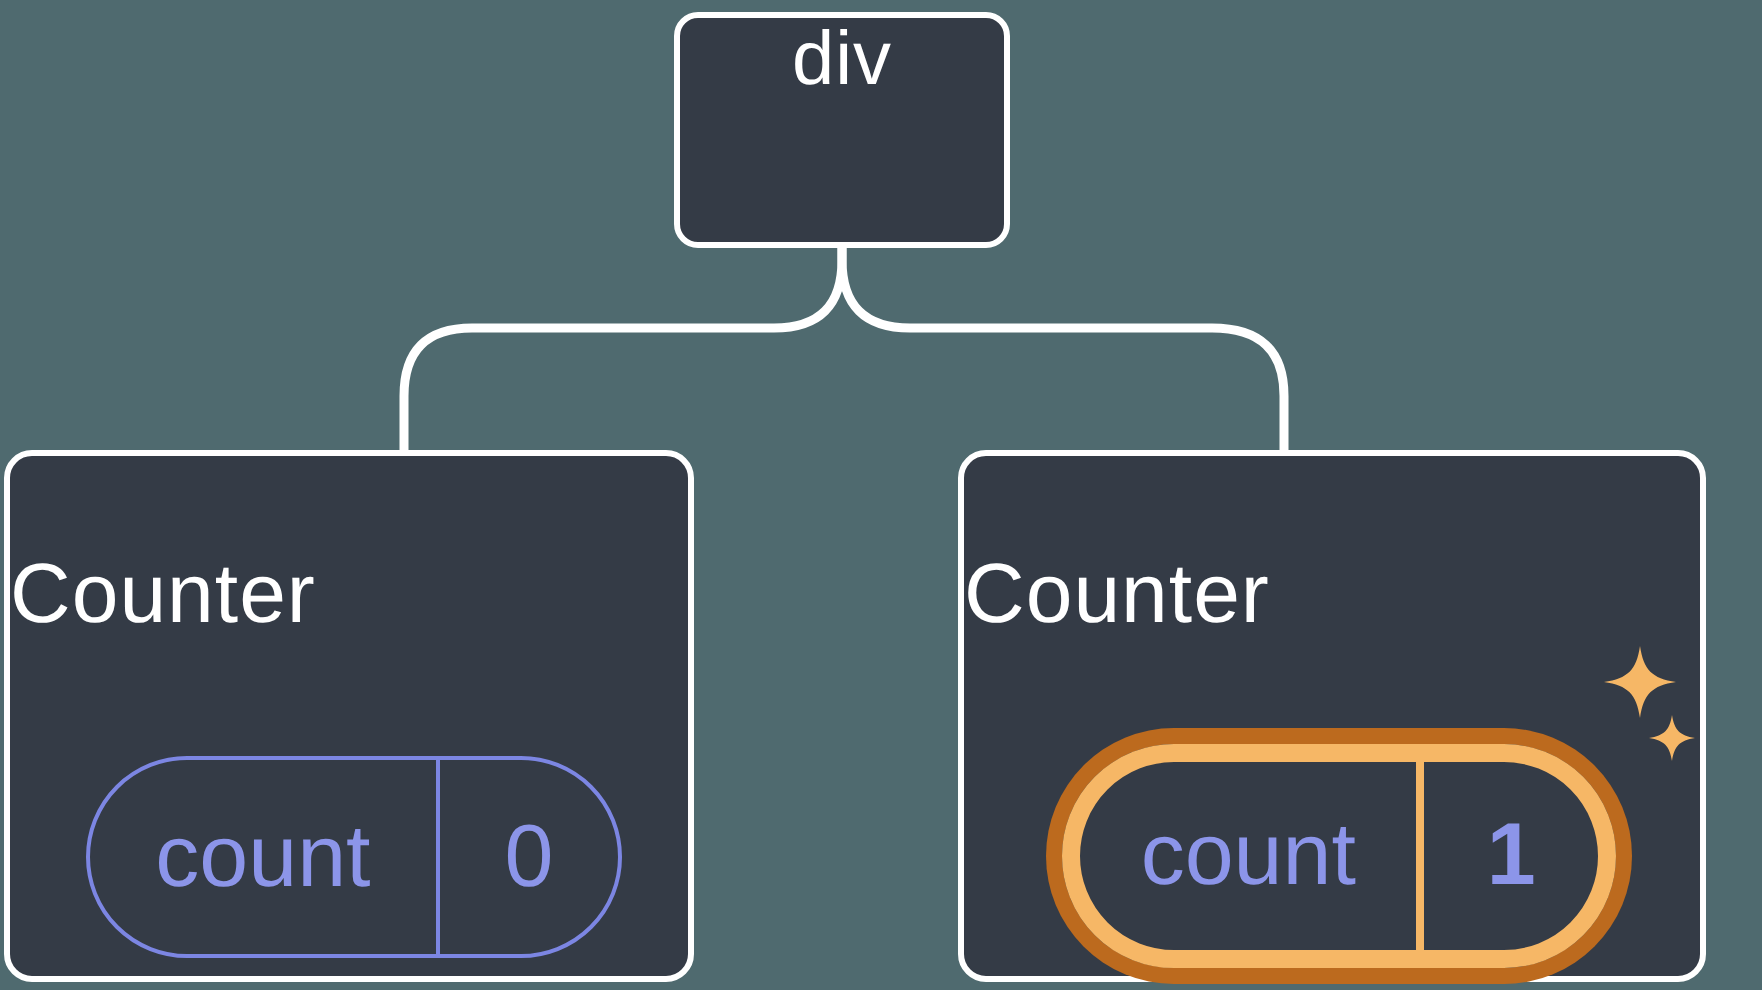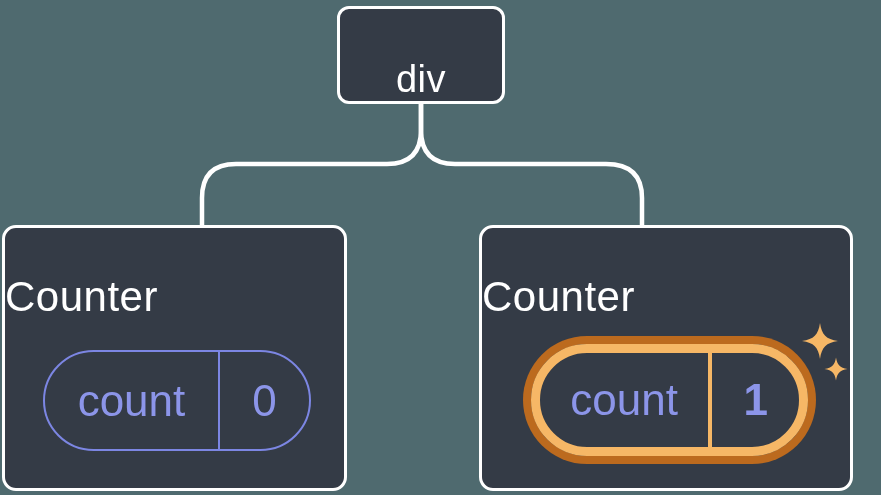--- a/index.html
+++ b/index.html
@@ -21,27 +21,27 @@
     pointer-events: none;
   }
   .connector path {
     fill: none;
     stroke: var(--connector, #ffffff);
     stroke-width: 4.5;
   }
   .node-root {
     position: absolute;
     left: 337px; top: 6px;
-    width: 168px; height: 98px;
+    width: 168px; height: 118px;
     box-sizing: border-box;
     background: var(--card-bg, #343b46);
     border: 3.5px solid var(--card-border, #ffffff);
     border-radius: 12px;
     display: flex;
-    align-items: flex-end;
+    align-items: flex-start;
     justify-content: center;
     color: var(--text-white, #ffffff);
     font-size: 38px;
     font-weight: 500;
     letter-spacing: 0.5px;
   }
   .card {
     position: absolute;
     box-sizing: border-box;
     background: var(--card-bg, #343b46);
@@ -62,20 +62,21 @@
     line-height: 1;
   }
   .pill {
     position: absolute;
     box-sizing: border-box;
     display: flex;
     border-radius: 999px;
     font-size: 44px;
     line-height: 1;
     color: var(--purple-text, #8c95e9);
+    margin-top: 28px;
   }
   .pill-plain {
     left: 38px; top: 122px;
     width: 268px; height: 101px;
     border: 2.5px solid var(--pill-border, #7c86e3);
   }
   .pill-plain .cell-key { border-right: 2.5px solid var(--pill-border, #7c86e3); }
   .pill-highlight {
     left: 49px; top: 116px;
     width: 277px; height: 112px;

